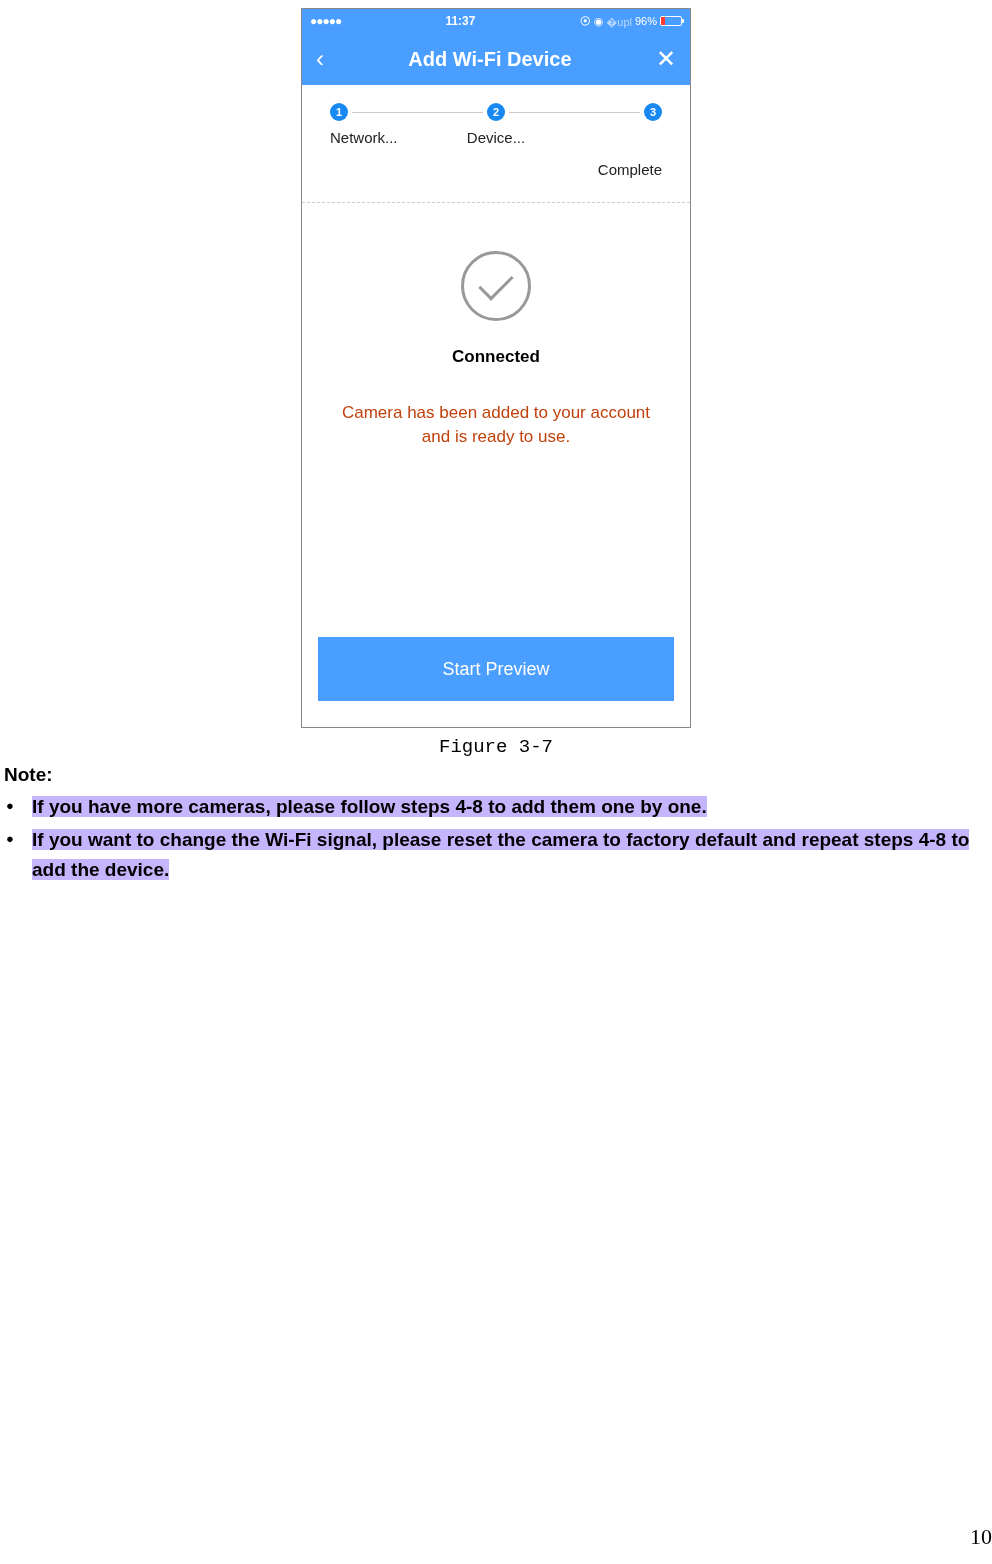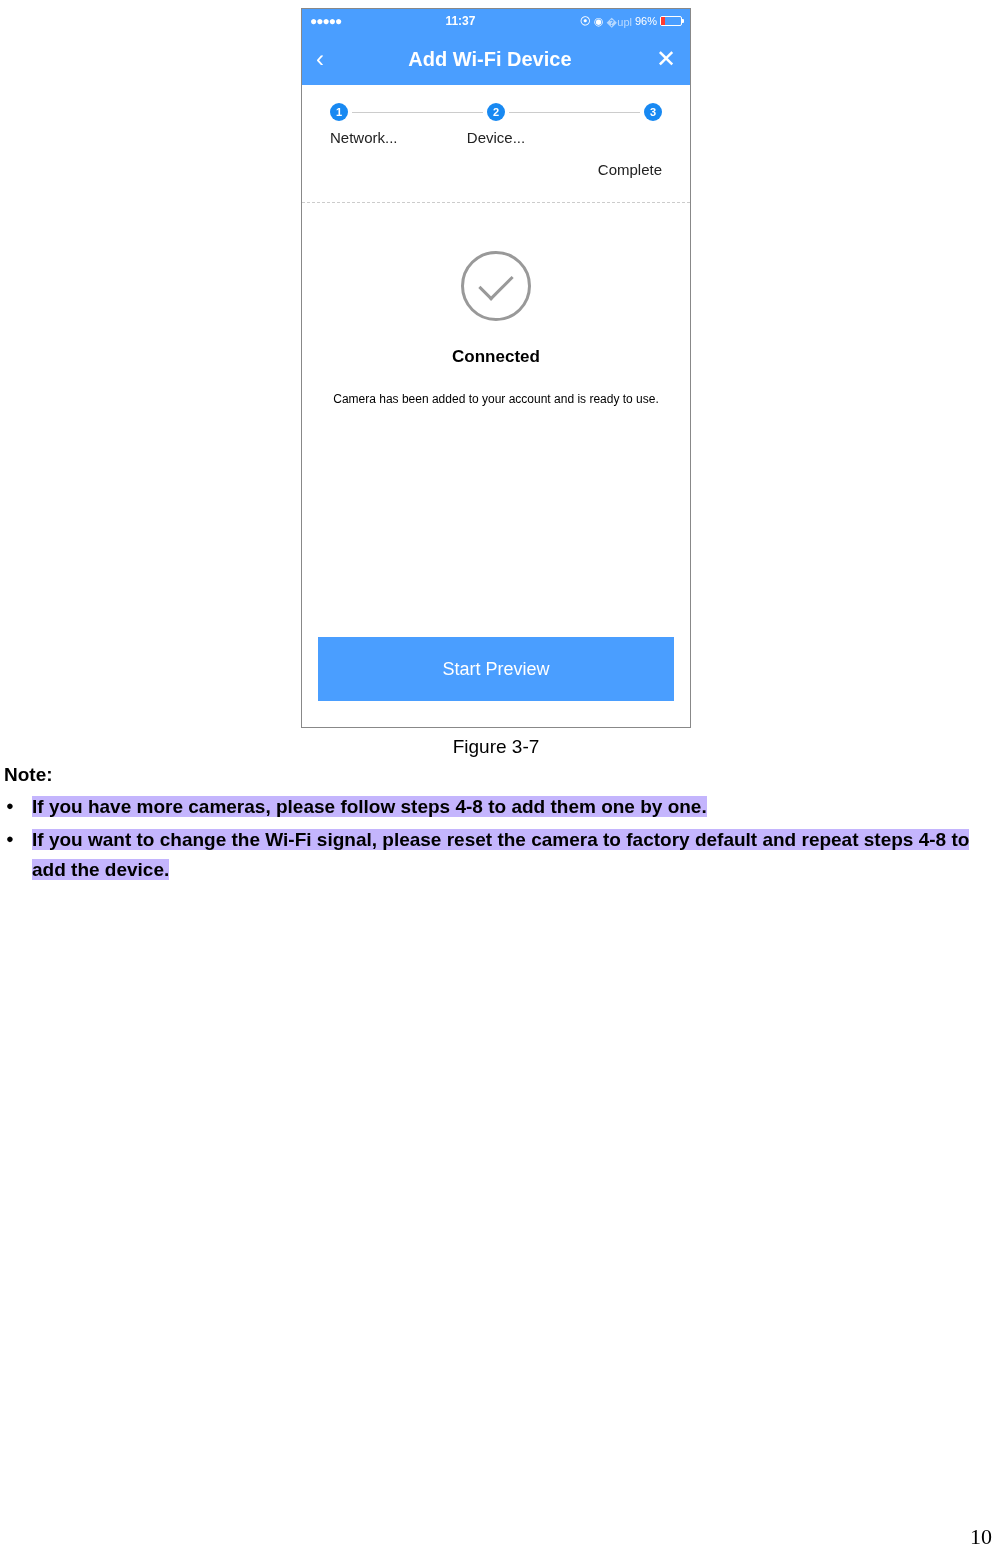--- a/index.html
+++ b/index.html
@@ -28,27 +28,27 @@
     .step-labels { display: flex; justify-content: space-between; margin-top: 8px; font-size: 15px; color: #222; }
     .step-label { width: 80px; text-align: center; }
     .step-label:first-child { text-align: left; }
     .step-label:last-child { text-align: right; margin-top: 32px; }
     
     .dashed-line { border: none; border-top: 1px dashed #ccc; margin: 12px 0 0; }
     
     .content-area { min-height: 420px; padding: 48px 20px 20px; text-align: center; }
     .check-circle { width: 70px; height: 70px; border: 3px solid #999; border-radius: 50%; margin: 0 auto 26px; display: flex; align-items: center; justify-content: center; }
     .checkmark { width: 32px; height: 18px; border-left: 3.5px solid #999; border-bottom: 3.5px solid #999; transform: rotate(-45deg); margin-top: -6px; }
-    .connected-text { font-size: 17px; font-weight: 600; color: #000; margin-bottom: 24px; }
-    .message-text { font-size: 12px; color: #000000; line-height: 1.4; padding: 0 4px; }
+    .connected-text { font-size: 17px; font-weight: 600; color: #000; margin-bottom: 34px; }
+    .message-text { font-size: 17px; color: #c2410c; line-height: 1.4; padding: 0 4px; }
     
     .button-area { padding: 14px 16px 26px; }
     .primary-button { width: 100%; height: 64px; background: #4a9eff; color: #fff; border: none; font-size: 18px; cursor: pointer; }
     
-    .figure-caption { text-align: center; font-size: 19px; margin: 8px 0 6px; font-family: Liberation Sans, sans-serif; }
+    .figure-caption { text-align: center; font-size: 19px; margin: 8px 0 6px; font-family: Liberation Mono, monospace; }
     
     .note-section { padding: 0 4px; }
     .note-heading { font-size: 19px; font-weight: bold; margin-bottom: 6px; }
     .note-list { list-style: none; padding-left: 28px; }
     .note-list li { position: relative; font-size: 19px; line-height: 1.55; margin-bottom: 4px; }
     .note-list li::before { content: '●'; position: absolute; left: -26px; font-size: 13px; top: 4px; }
     .highlighted { background: #c4b5fd; font-weight: bold; }
     
     .page-number { position: absolute; bottom: 14px; right: 0; font-size: 22px; font-family: 'Times New Roman', serif; }
   </style>

